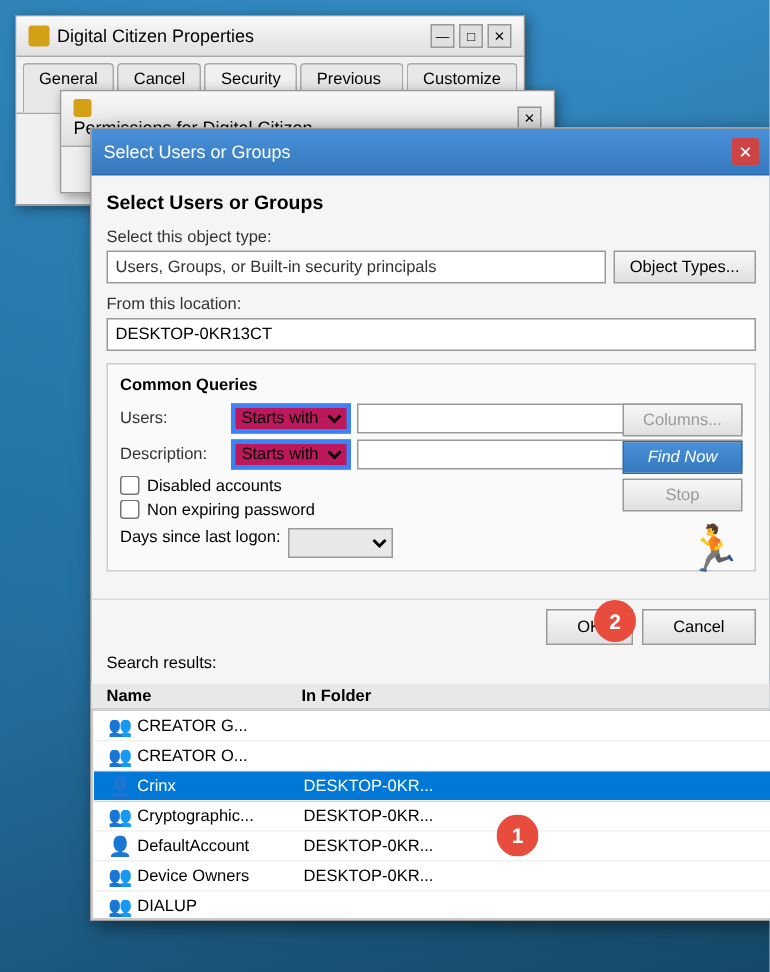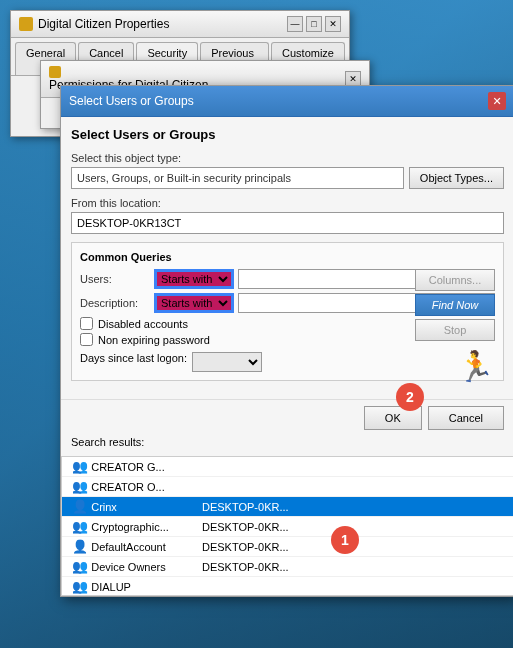--- a/index.html
+++ b/index.html
@@ -497,20 +497,25 @@
 
   <div class="dialog-footer">
     <button class="ok-btn">OK</button>
     <button class="cancel-btn">Cancel</button>
   </div>
 
   <div style="padding:0 10px 4px;">
     <div class="search-results-label" style="padding:0;">Search results:</div>
   </div>
 
+  <div class="results-header">
+    <div class="col-name">Name</div>
+    <div class="col-folder">In Folder</div>
+    <div style="width:14px;"></div>
+  </div>
 
   <div class="results-body">
 
   <div class="result-row">
     <div class="col-name">
       <span style="font-size:13px;color:#555;">👥</span>
       <span>CREATOR G...</span>
     </div>
     <div class="col-folder"></div>
   </div>

